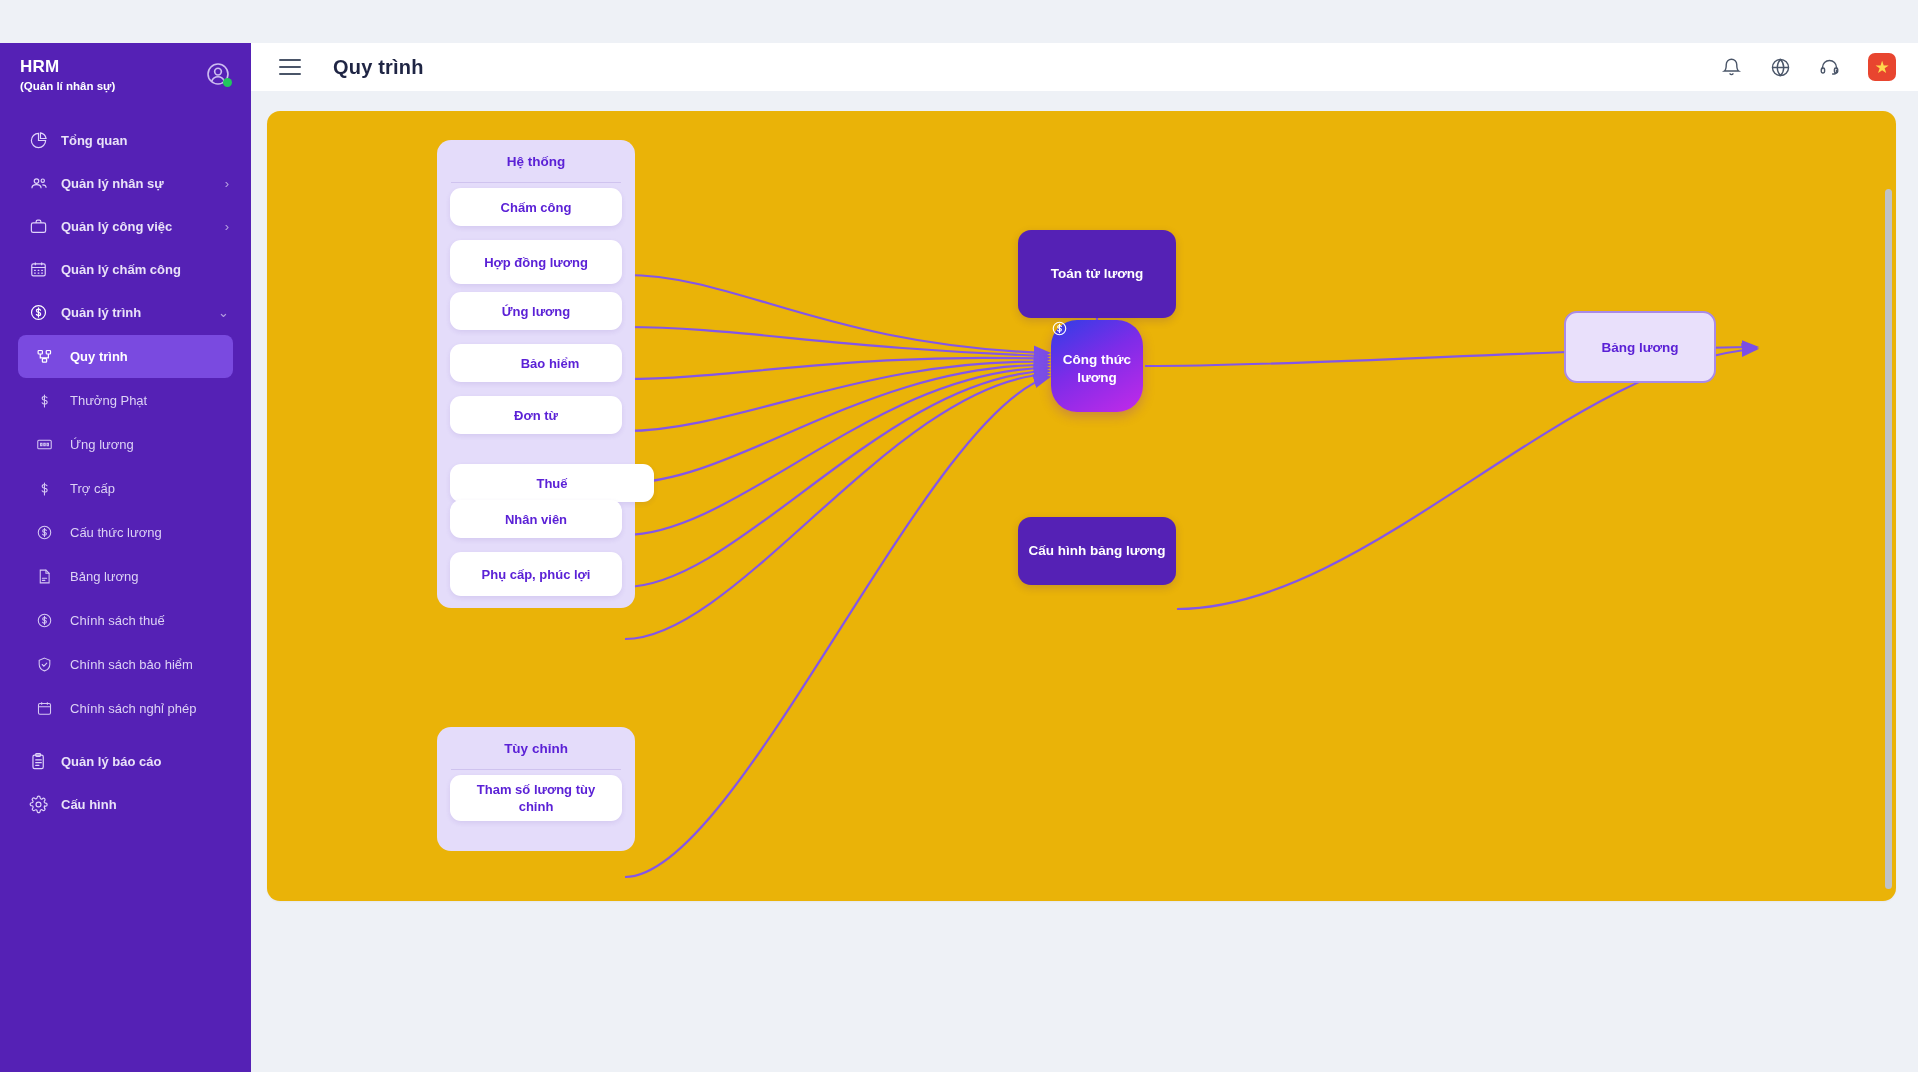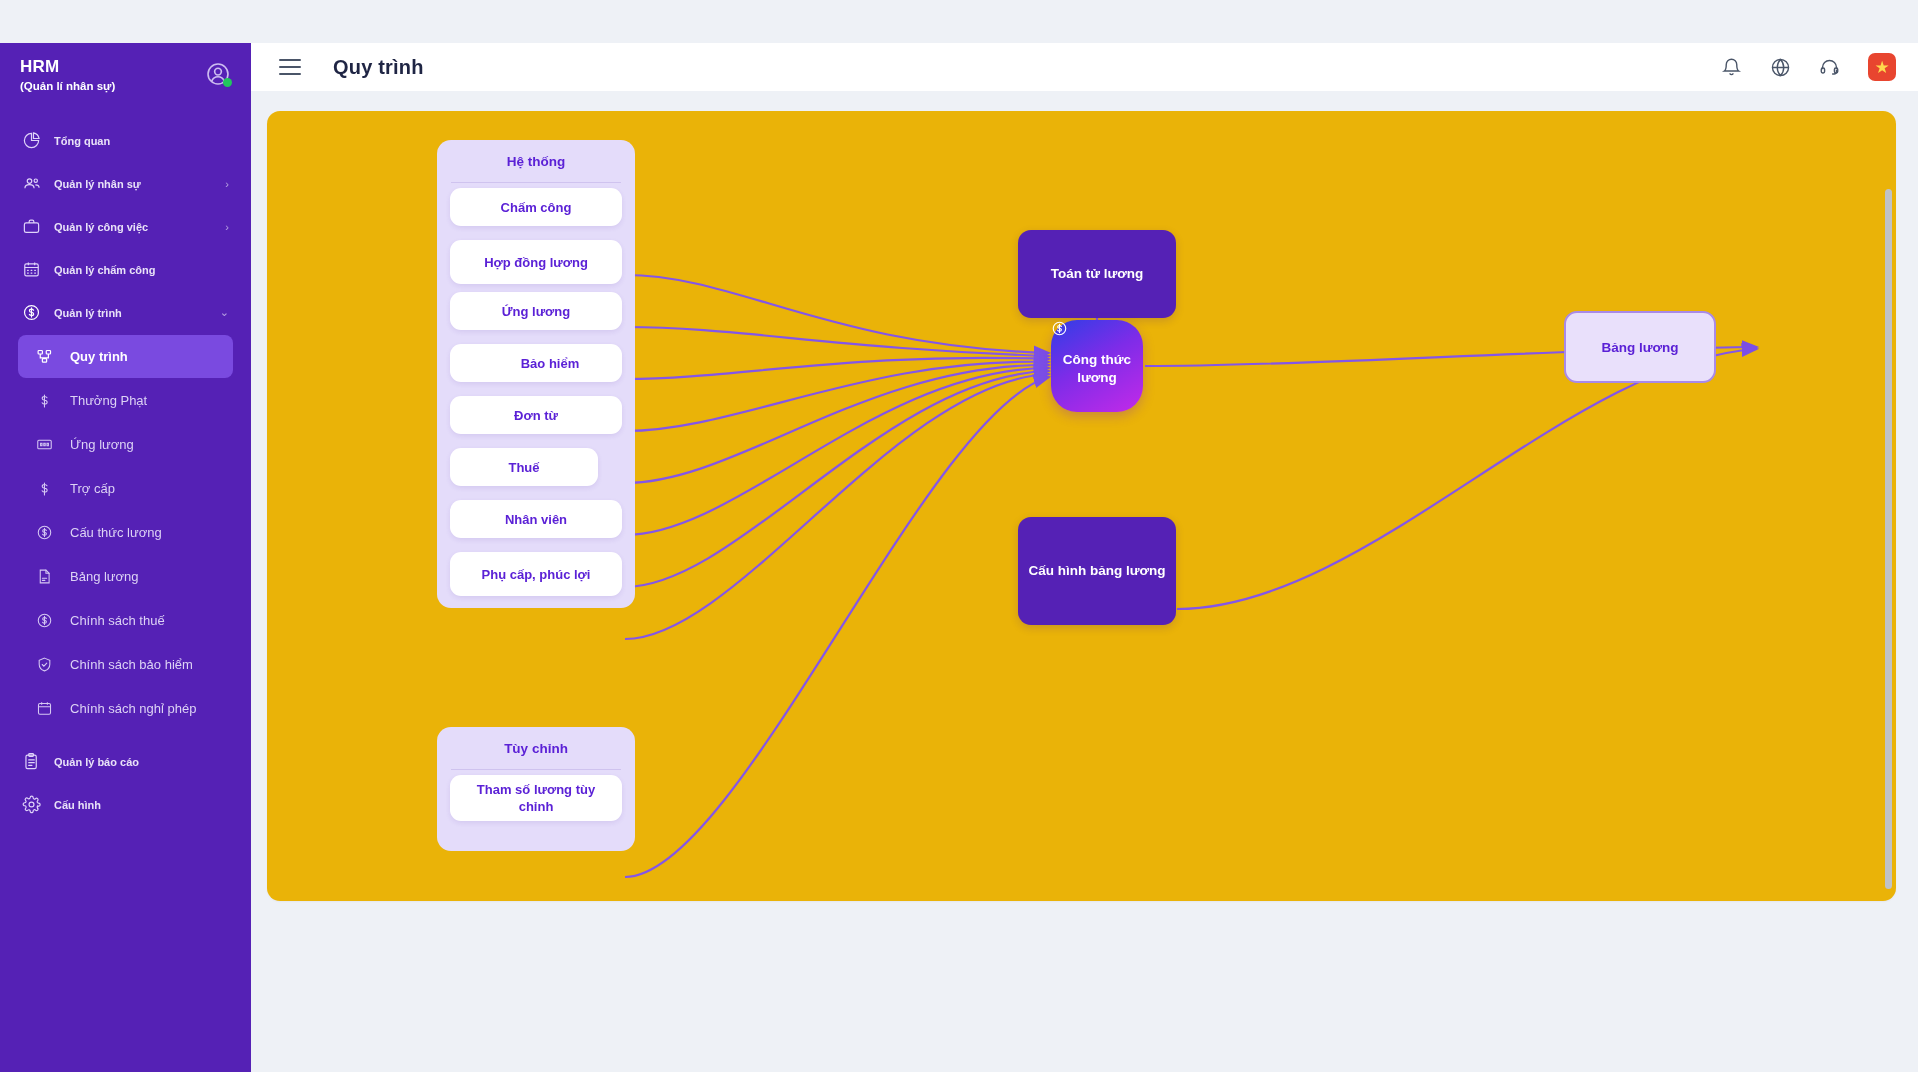--- a/index.html
+++ b/index.html
@@ -30,23 +30,23 @@
   .avatar-dot {
     position: absolute; right: -1px; bottom: 0px;
     width: 9px; height: 9px; border-radius: 50%;
     background: #22c55e;
   }
 
   .nav { margin-top: 14px; }
   .nav-item {
     display: flex; align-items: center;
     height: 43px;
-    padding: 0 22px 0 22px;
+    padding: 0 22px 0 29px;
     color: #e9e2f8;
-    font-size: 11px;
+    font-size: 13px;
     cursor: pointer;
     position: relative;
   }
   .nav-item .ico { width: 26px; flex: 0 0 26px; display: flex; align-items: center; justify-content: flex-start; }
   .nav-item .lbl { flex: 1 1 auto; padding-left: 6px; white-space: nowrap; font-weight: bold; }
   .nav-item .chev { opacity: .65; }
 
   .nav-sub {
     display: flex; align-items: center;
     height: 43px;
@@ -436,21 +436,21 @@
             </div>
           <div class="node node-leaf" style="left:183px; top:181px; width:172px; height:38px;">
               <span>Ứng lương</span>
             </div>
           <div class="node node-leaf" style="left:183px; top:233px; width:172px; height:38px;padding-left:36px;">
               <span>Bảo hiểm</span>
             </div>
           <div class="node node-leaf" style="left:183px; top:285px; width:172px; height:38px;">
               <span>Đơn từ</span>
             </div>
-          <div class="node node-leaf" style="left:183px; top:337px; width:148px; height:38px;">
+          <div class="node node-leaf" style="left:183px; top:353px; width:204px; height:38px;">
               <span>Thuế</span>
             </div>
           <div class="node node-leaf" style="left:183px; top:389px; width:172px; height:38px;">
               <span>Nhân viên</span>
             </div>
           <div class="node node-leaf" style="left:183px; top:441px; width:172px; height:44px;">
               <span>Phụ cấp, phúc lợi</span>
             </div>
 
           <div class="group" style="left:170px; top:616px; width:198px; height:124px;">
@@ -468,21 +468,21 @@
           <div class="node node-formula" style="left:784px; top:209px; width:92px; height:92px;">
             <span class="fico">
               <svg width="17" height="17" viewBox="0 0 24 24" fill="none" stroke="#ffffff" stroke-width="1.6">
                   <circle cx="12" cy="12" r="8.8"></circle>
                   <path d="M14.6 9.2c-.5-.9-1.5-1.4-2.6-1.4-1.5 0-2.6.8-2.6 2s1.1 1.8 2.6 2 2.7.8 2.7 2-1.2 2-2.7 2c-1.2 0-2.2-.5-2.7-1.4M12 6.2v11.6" stroke-linecap="round"></path>
                 </svg>
             </span>
             <span>Công thức lương</span>
           </div>
 
-          <div class="node node-solid" style="left:751px; top:406px; width:158px; height:108px;">
+          <div class="node node-solid" style="left:751px; top:406px; width:158px; height:68px;">
             <span>Cấu hình bảng lương</span>
           </div>
 
           <div class="node node-out" style="left:1297px; top:200px; width:152px; height:72px;">
             <span>Bảng lương</span>
           </div>
 
         </div>
 
         <div class="scroll-track"></div>

